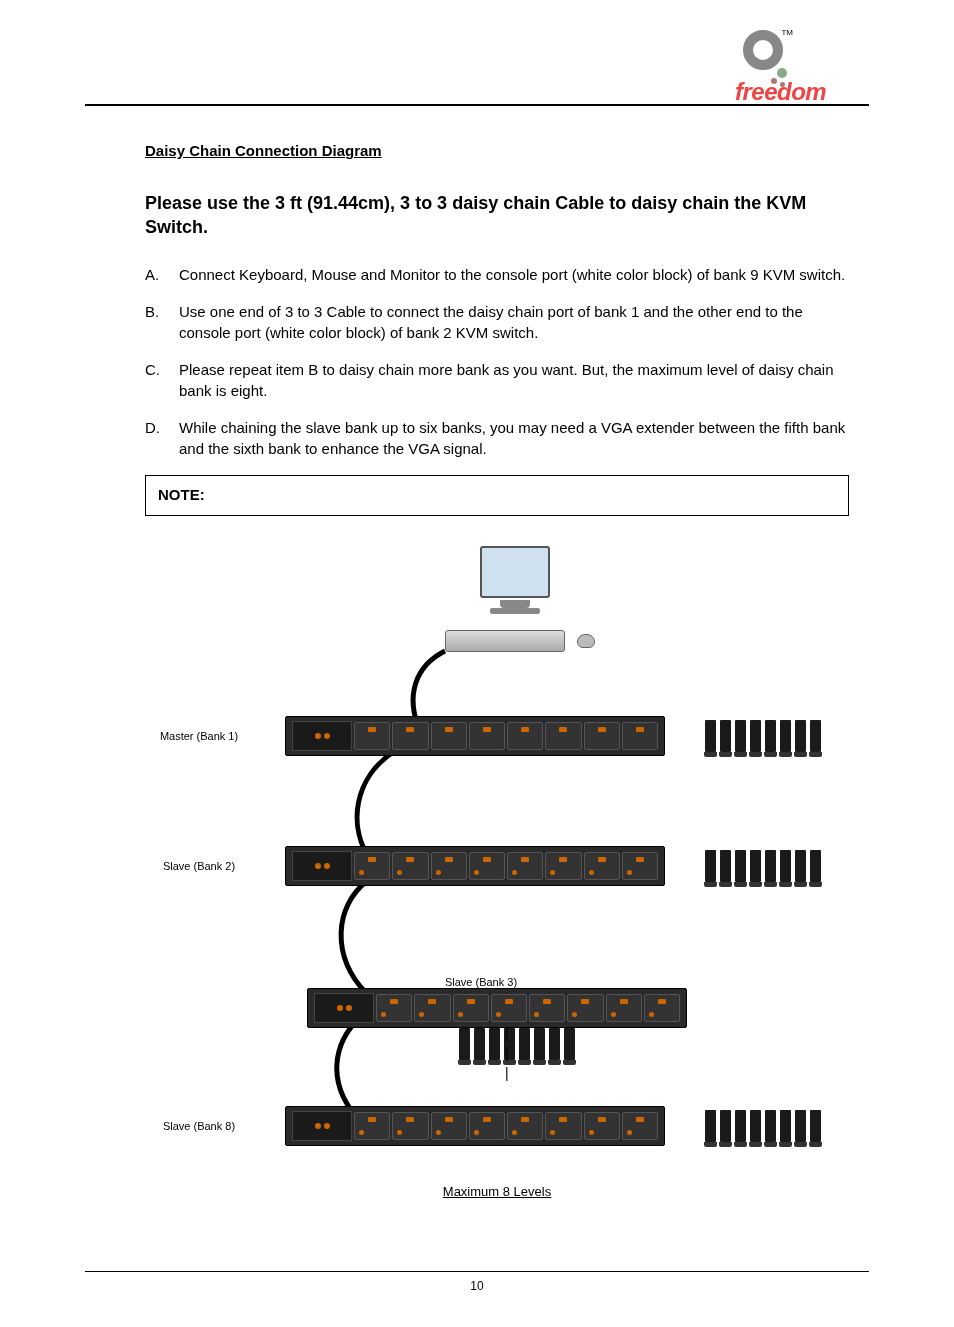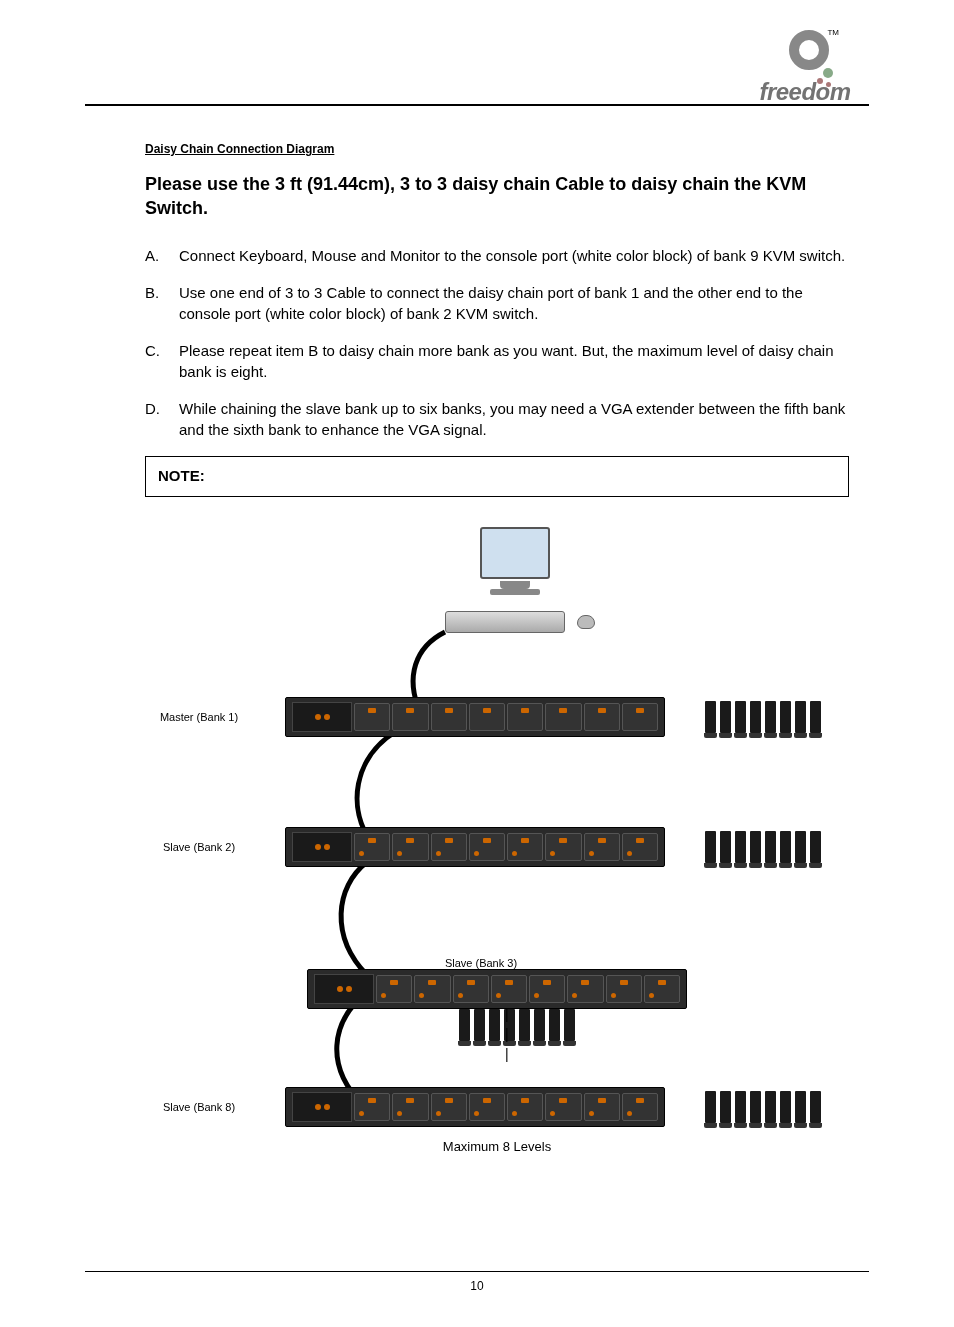--- a/index.html
+++ b/index.html
@@ -30,58 +30,58 @@
       right: 0;
       bottom: 0;
       height: 2px;
       background: #000;
     }
     .logo-wrap {
       position: absolute;
       right: -6px;
       top: -20px;
       width: 140px;
-      text-align: center;
+      text-align: left;
     }
     .logo-circle {
       position: absolute;
       right: 0;
       top: 0;
       width: 40px;
       height: 40px;
       border: 10px solid #888;
       border-radius: 50%;
     }
     .logo-text {
       font-size: 24px;
       font-weight: bold;
       font-style: italic;
-      color: #737373;
+      color: #ef4444;
       letter-spacing: -0.5px;
       display: inline-block;
       vertical-align: bottom;
       margin-top: -4px;
     }
     .logo-tm {
       font-size: 8px;
       vertical-align: top;
       position: absolute;
       right: -10px;
       top: -2px;
     }
     .logo-dot-green { position:absolute; right:-4px; top:38px; width:10px; height:10px; background:#8a8; border-radius:50%; }
     .logo-dot-red1 { position:absolute; right:6px; top:48px; width:6px; height:6px; background:#a77; border-radius:50%; }
     .logo-dot-red2 { position:absolute; right:-2px; top:52px; width:5px; height:5px; background:#a77; border-radius:50%; }
 
     .content { padding-left: 60px; padding-right: 20px; margin-top: 36px; }
     .section-heading {
-      font-size: 12px;
+      font-size: 15px;
       font-weight: bold;
       text-decoration: underline;
-      margin-bottom: 16px;
+      margin-bottom: 32px;
     }
     .intro-text {
       font-size: 18px;
       font-weight: bold;
       line-height: 1.35;
       margin-bottom: 24px;
     }
     .list { list-style: none; }
     .list-item {
       display: flex;
@@ -193,23 +193,24 @@
       left: 360px;
       top: 478px;
       font-size: 14px;
       line-height: 1.4;
       text-align:center;
     }
     .caption {
       position: absolute;
       left: 0;
       right: 0;
-      top: 612px;
+      top: 638px;
       text-align: center;
       font-size: 13px;
+      text-decoration: underline;
     }
 
     .cable {
       position: absolute;
       stroke: #000;
       stroke-width: 5;
       fill: none;
     }
 
     .footer-line {

